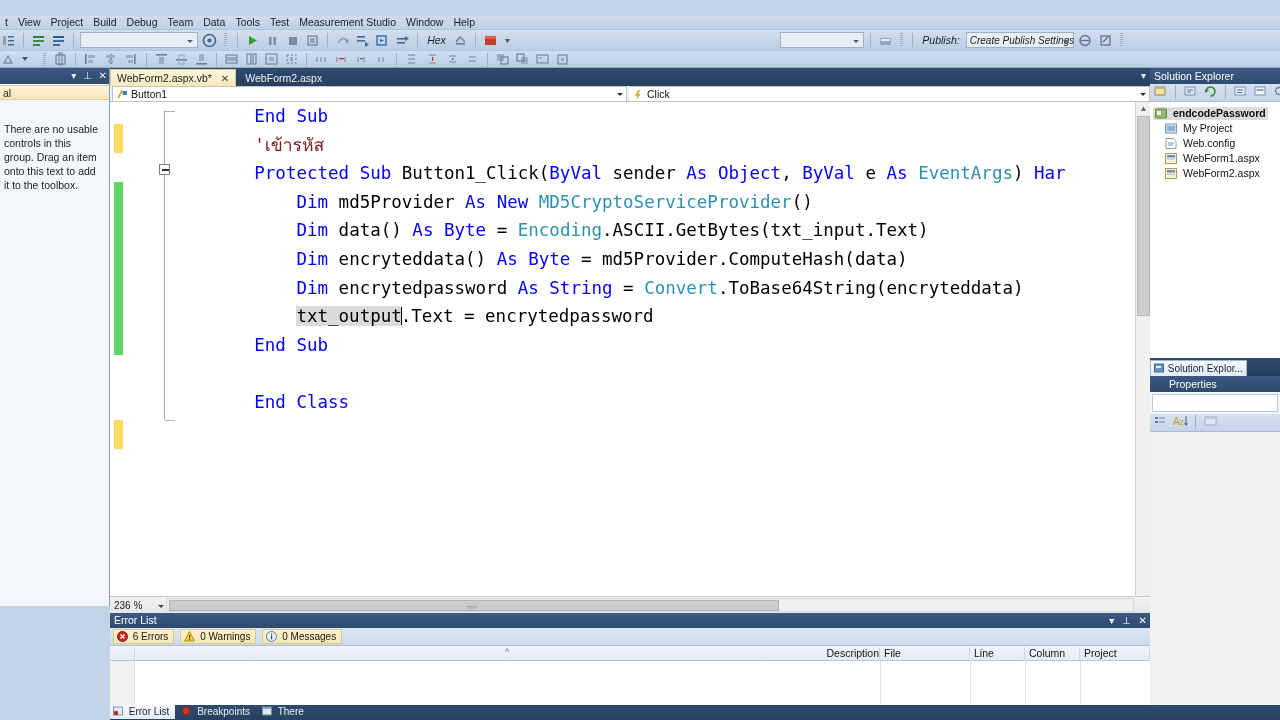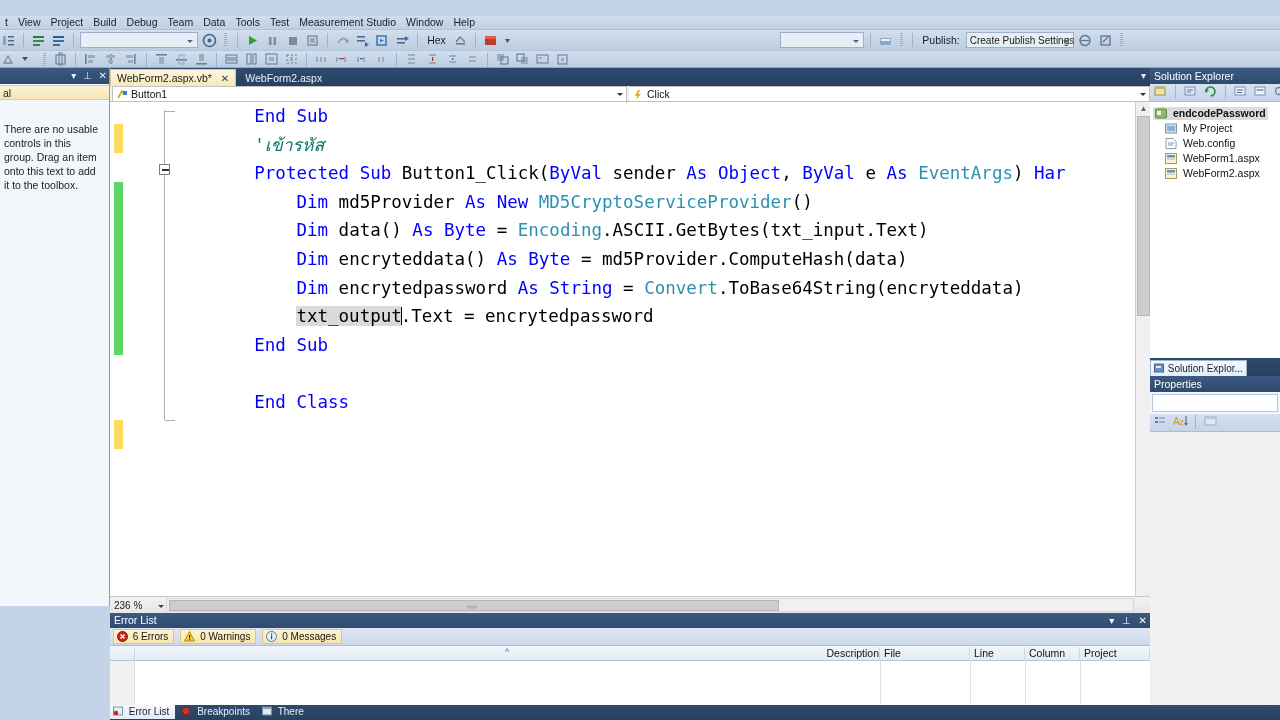--- a/index.html
+++ b/index.html
@@ -36,21 +36,21 @@
 
   
   .toolbar {
     position: absolute; left: 0; width: 1280px; height: 21px;
     background: linear-gradient(to bottom, #d3dfee 0%, #c7d5e7 50%, #bccee3 100%);
     border-bottom: 1px solid #b3c4d9;
     overflow: hidden;
   }
   .toolbar.row1 { top: 30px; }
   .toolbar.row2 { top: 51px; height: 17px; border-bottom: 1px solid #8fa8c4; }
-  .tb { position: absolute; top: 2px; }
+  .tb { position: absolute; top: 2px; font-style: italic; }
   .sep { display: inline-block; width: 1px; height: 14px; background: #9fb2c9;
          vertical-align: middle; margin: 0 3px; }
   .combo {
     display: inline-block; height: 16px; background: #e8eef6; border: 1px solid #9db0c7;
     vertical-align: middle; font-size: 10px; color: #222; line-height: 15px;
     padding: 0 14px 0 3px; position: relative; white-space: nowrap;
   }
   .combo:after {
     content: ""; position: absolute; right: 4px; top: 7px;
     border-left: 3px solid transparent; border-right: 3px solid transparent;
@@ -143,21 +143,21 @@
   }
   .outline-tick {
     position: absolute; left: 55px; width: 10px; height: 1px; background: #b0b0b0;
   }
   .code-text {
     position: absolute; left: 60px; top: 0; font-family: "DejaVu Sans Mono", monospace;
     font-size: 17.5px; line-height: 28.6px; white-space: pre; color: #000;
   }
   .kw  { color: #0000ff; }
   .typ { color: #2b91af; }
-  .cmt { color: #0f766e; font-style: italic; }
+  .cmt { color: #7f1d1d; }
   .hl  { background: #dadada; }
   .caret { display:inline-block; width:1px; height:18px; background:#000; vertical-align:-3px; margin:0 -1px; }
 
   .vscroll {
     position: absolute; right: 0; top: 34px; width: 15px; height: 545px; background: #f0f0f0;
     border-left: 1px solid #cfcfcf;
   }
   .vscroll .thumb { position: absolute; left: 1px; width: 13px; background: #cdcdcd; border: 1px solid #b5b5b5;}
   .vscroll .arrow { position: absolute; left: 1px; width: 13px; height: 13px; color: #666; font-size: 8px; text-align: center; line-height: 13px;}
 
@@ -208,21 +208,21 @@
   }
   .ptab.active {
     background: linear-gradient(to bottom, #f6f9fd 0%, #e3ecf7 100%); color: #16222e;
     border: 1px solid #9fb4cd; border-bottom: none;
   }
   .properties {
     position: absolute; left: 0; top: 308px; width: 130px; height: 337px; background: #f3f6fa;
   }
   .prop-head {
     height: 16px; background: linear-gradient(to bottom, #3b5a82 0%, #2e4a6e 100%);
-    color: #fff; font-size: 10.5px; line-height: 16px; padding-left: 4px;
+    color: #fff; font-size: 10.5px; line-height: 16px; padding-left: 19px;
   }
   .prop-combo { height: 18px; background: #fff; border: 1px solid #b9c7da; margin: 2px; }
   .prop-toolbar { height: 18px; background: linear-gradient(to bottom, #d7e2f0 0%, #c6d4e8 100%);
                   border-bottom: 1px solid #a9bcd3; padding-left: 2px;}
   .prop-body { background: #f1f1f1; height: 276px; }
 
   
   .errorlist { position: absolute; left: 110px; top: 613px; width: 1040px; height: 92px; background: #f0f4f9; }
   .el-head {
     height: 15px; background: linear-gradient(to bottom, #3b5a82 0%, #2e4a6e 100%);

